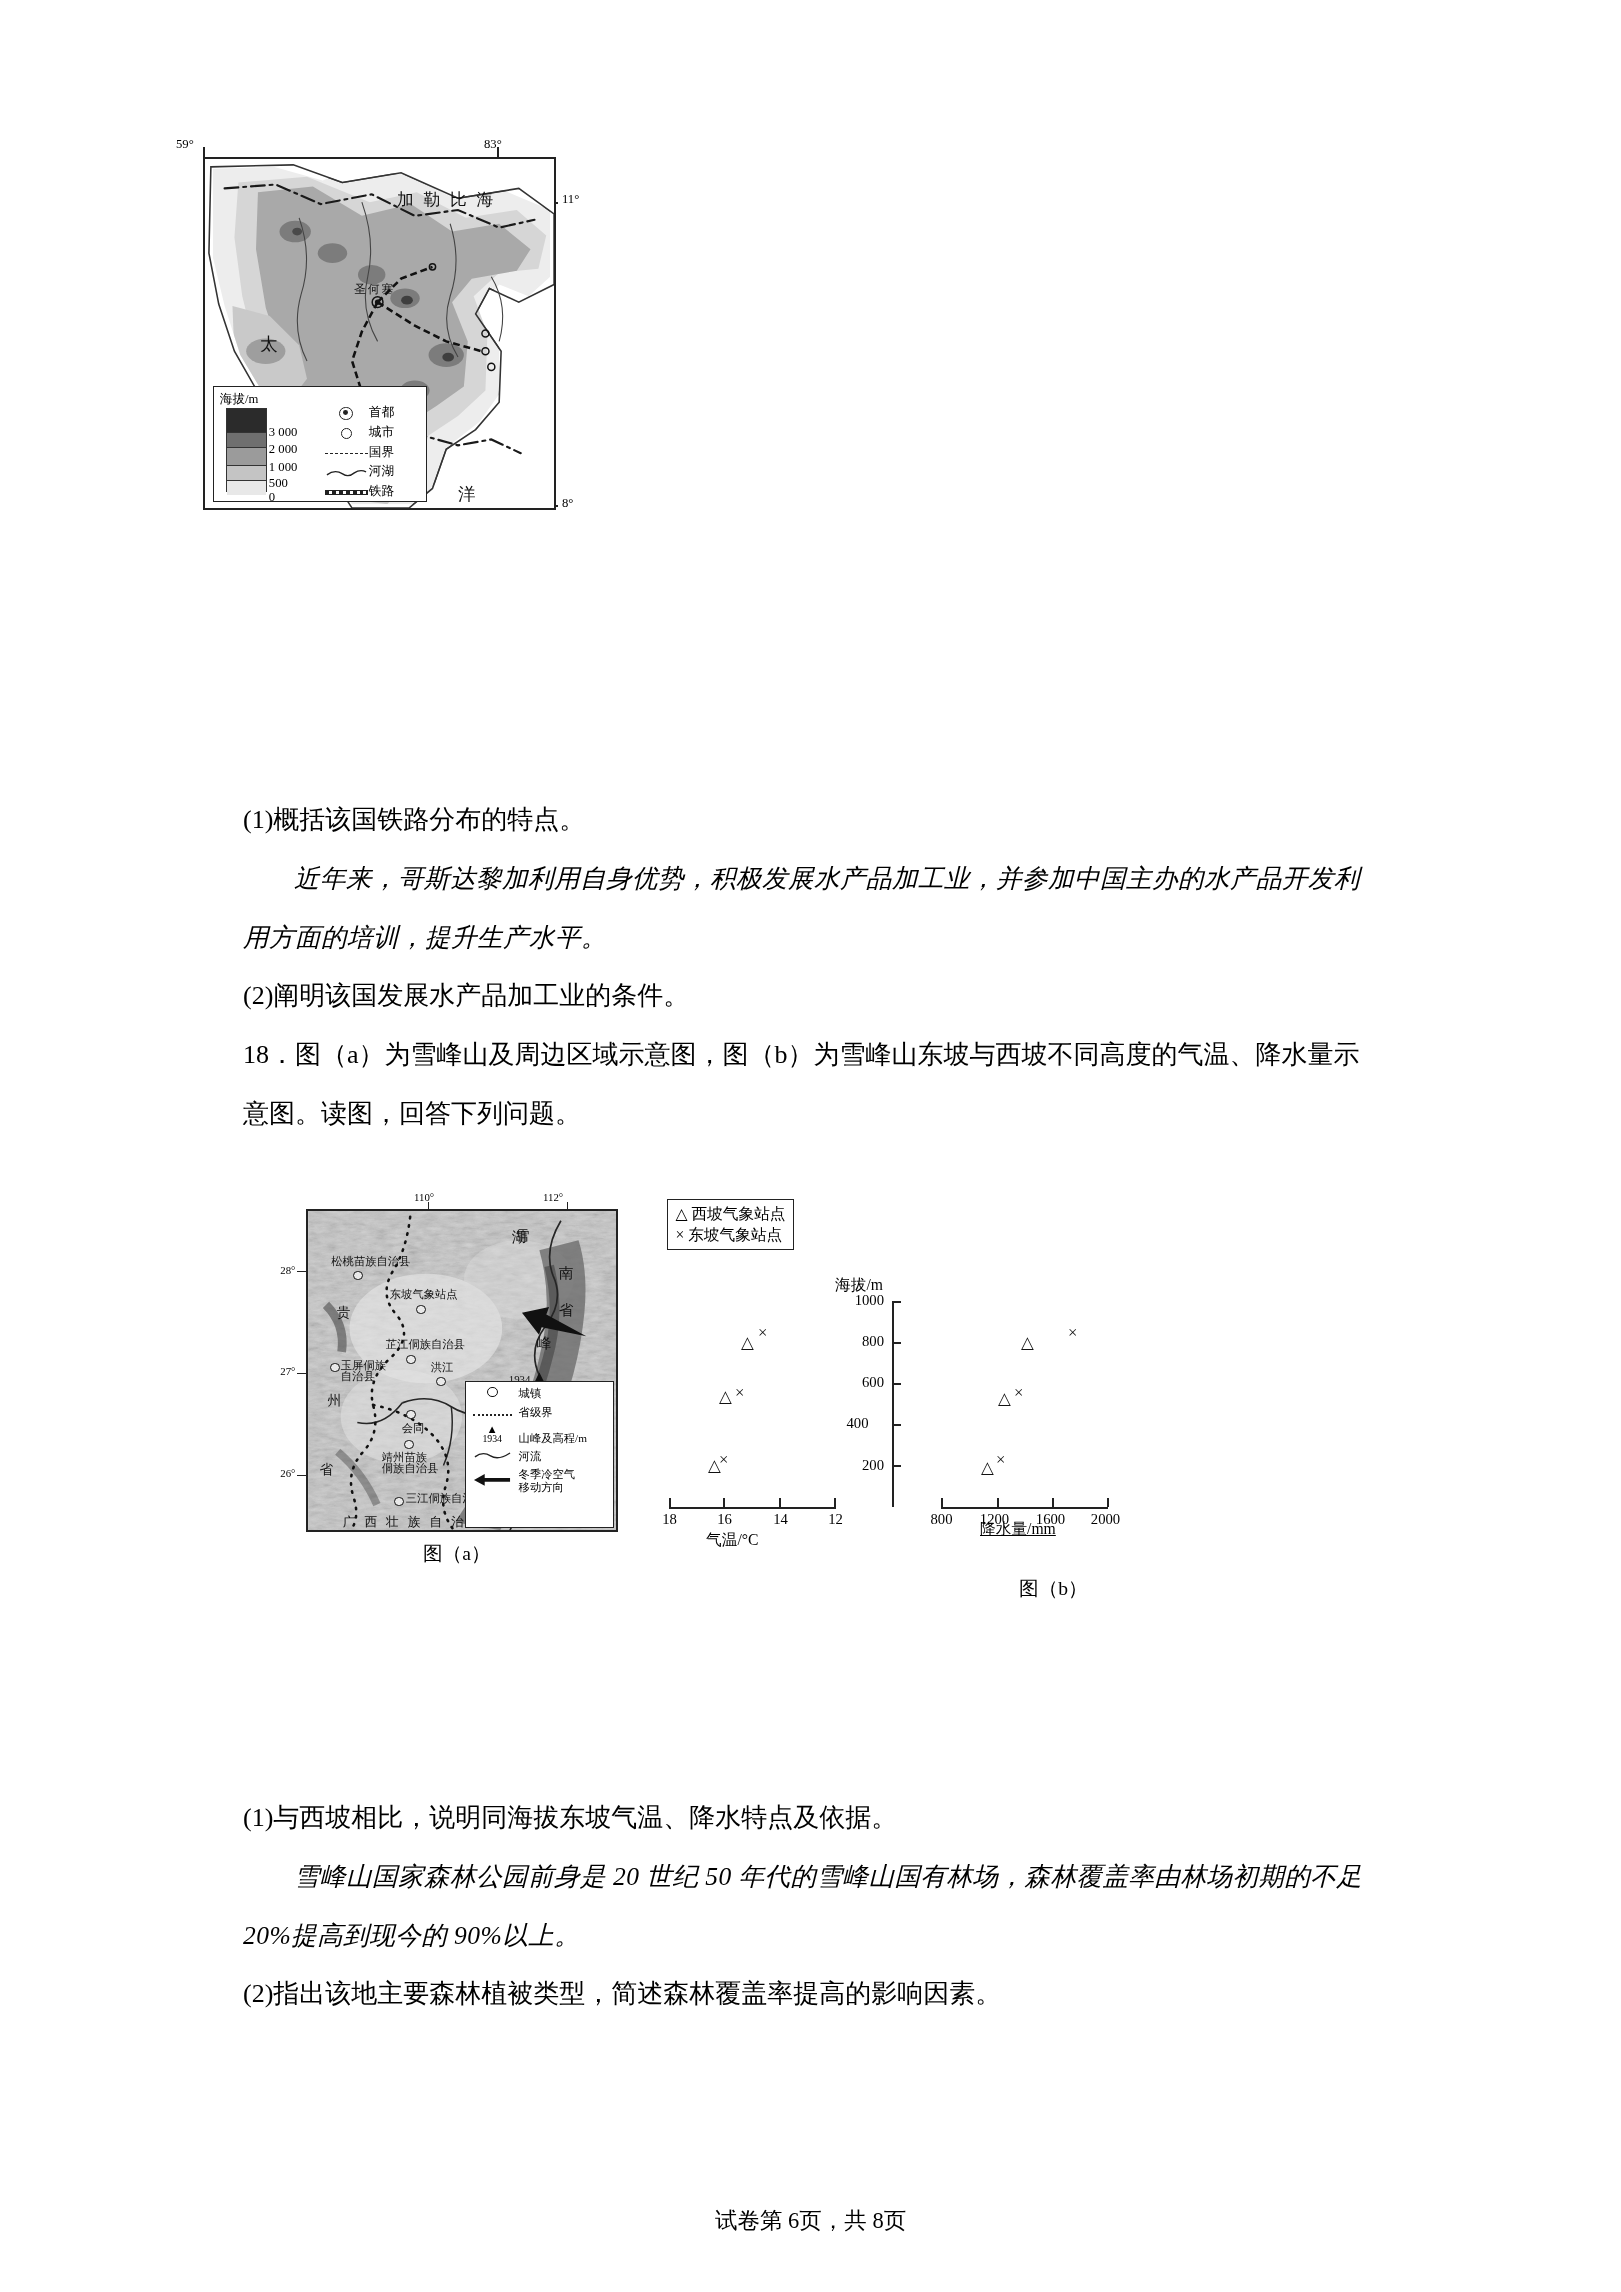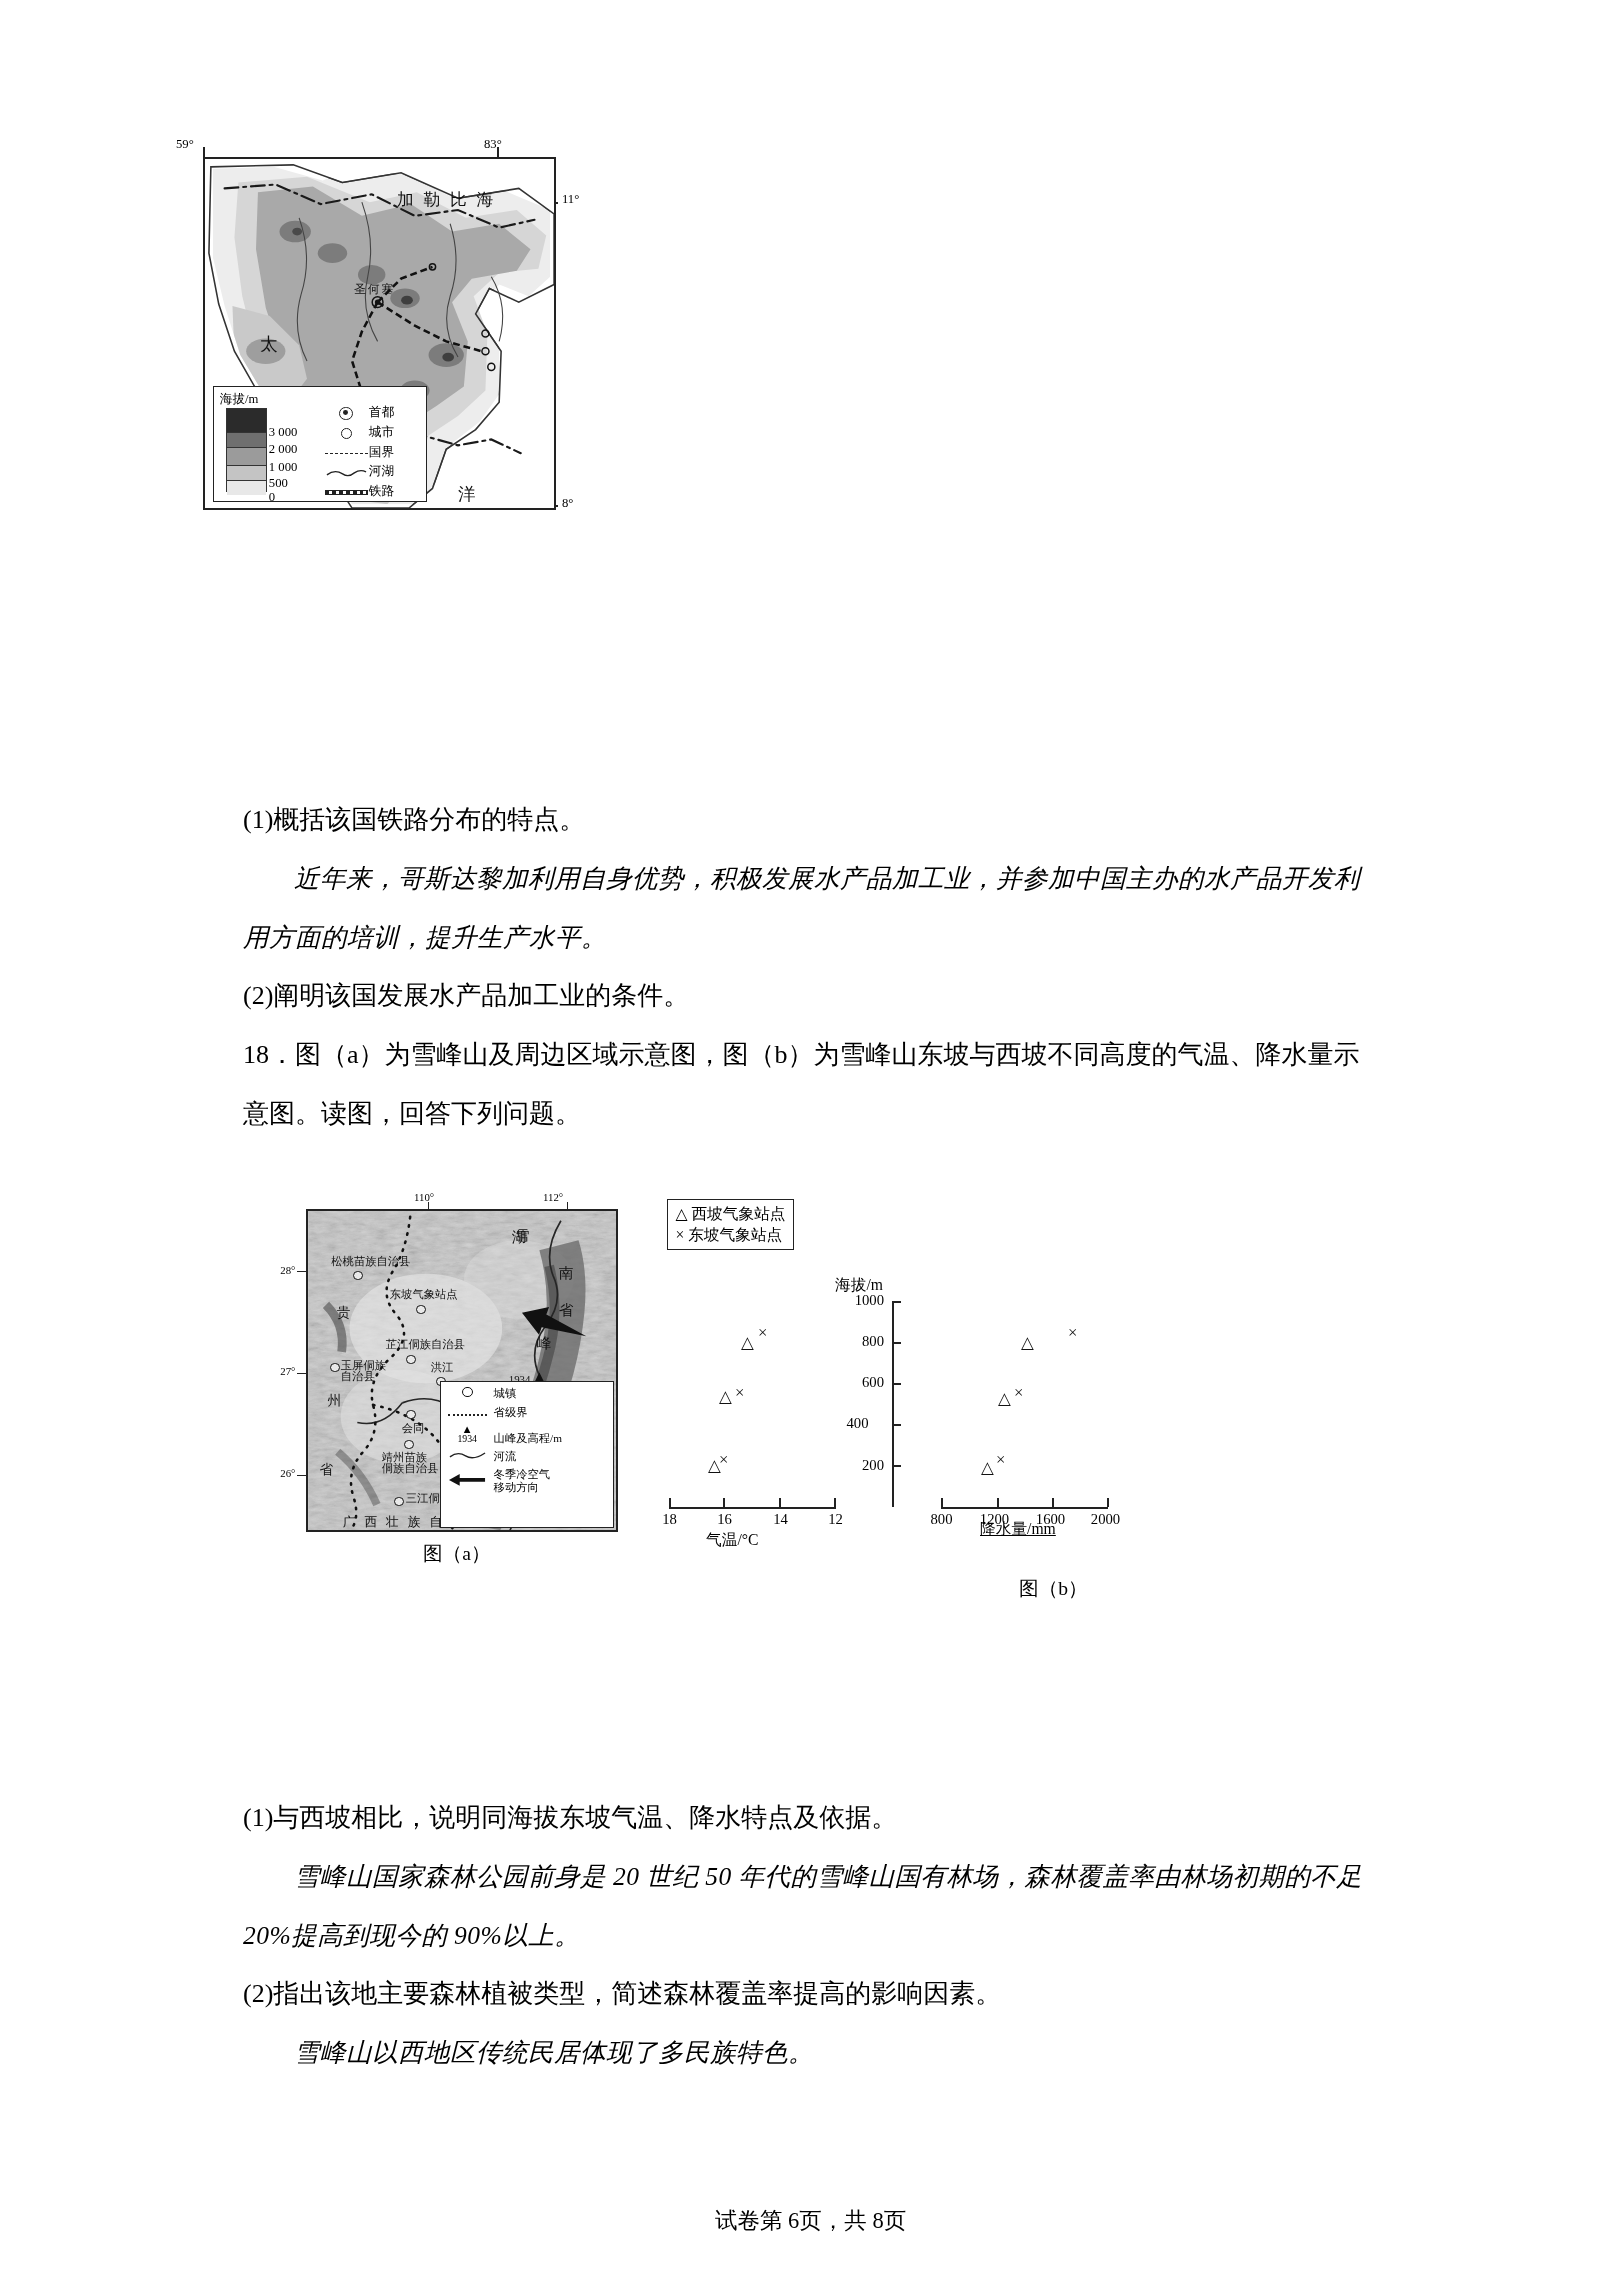--- a/index.html
+++ b/index.html
@@ -79,21 +79,21 @@
   }
   
   .m2-wrap{position:absolute;left:0;top:0;width:323px;height:348px;}
   .m2-frame{position:absolute;left:11.8px;top:17.6px;width:312px;height:323px;
             border:2px solid #222;box-sizing:border-box;overflow:hidden;
             background:#cfcfcf;}
   .m2-label{position:absolute;font-size:10.8px;}
   .place{position:absolute;font-size:11.3px;line-height:11.8px;color:#111;white-space:nowrap;}
   .dot{position:absolute;width:7.8px;height:7.8px;border:1.4px solid #111;border-radius:50%;background:#e9e9e9;}
   .m2-legend{
-    position:absolute;right:2px;bottom:2px;width:174px;height:147px;
+    position:absolute;right:2px;bottom:2px;width:149px;height:147px;
     border:1.5px solid #222;background:#fff;box-sizing:border-box;
     padding:4.9px 5.9px;font-size:11.3px;line-height:14.7px;
   }
   .m2-legend .row{display:flex;align-items:center;gap:5.9px;margin-bottom:3.9px;}
   .m2-legend .sym{width:41px;text-align:center;flex:0 0 41px;}
   .dotline{display:inline-block;width:39px;height:0;border-top:2px dotted #222;}
   .figcap{position:absolute;font-size:19.6px;}
 
   
   .chart-wrap{position:absolute;left:353px;top:0;width:588px;height:343px;}
@@ -506,20 +506,17 @@
   </div>
 
   <div class="content" style="top:1847px;">
     <div class="para indent">雪峰山国家森林公园前身是 20 世纪 50 年代的雪峰山国有林场，森林覆盖率由林场初期的不足 20%提高到现今的 90%以上。</div>
   </div>
 
   <div class="content" style="top:1964px;">
     <div class="qtext">(2)指出该地主要森林植被类型，简述森林覆盖率提高的影响因素。</div>
   </div>
 
-  <div class="content" style="top:2023px;">
-    <div class="para indent">雪峰山以西地区传统民居体现了多民族特色。</div>
-  </div>
 
   <div class="footer">试卷第 6页，共 8页</div>
 
 </div>
 
 
 </body></html>

